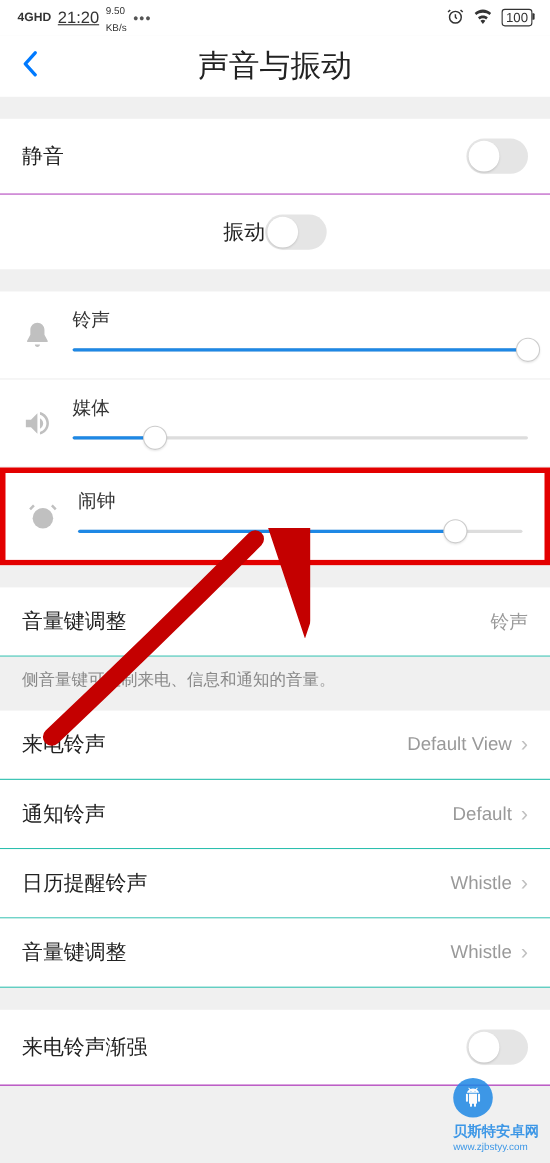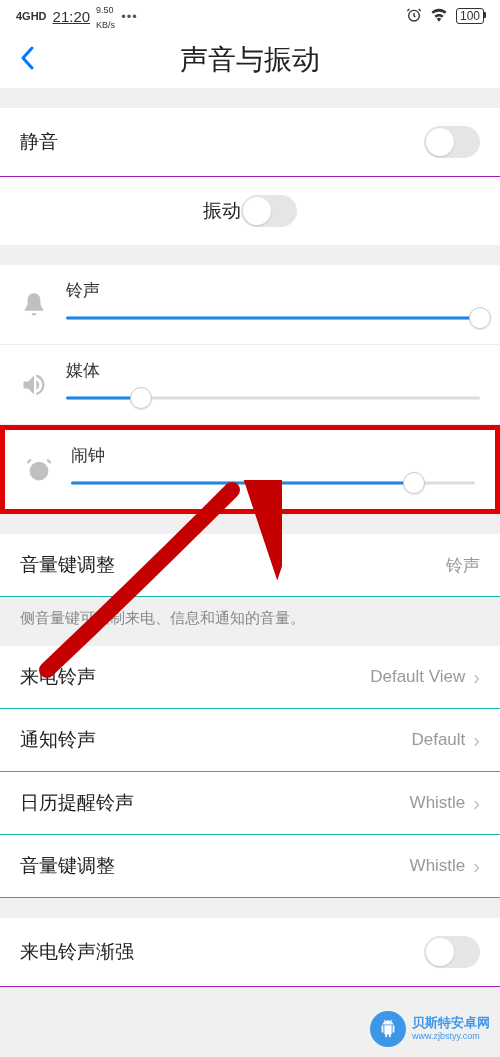--- a/index.html
+++ b/index.html
@@ -194,24 +194,25 @@
       height: 200px;
       pointer-events: none;
       z-index: 10;
     }
 
     .watermark {
       position: absolute;
       right: 10px;
       bottom: 10px;
       display: flex;
-      align-items: center;
+      align-items: flex-start;
       gap: 6px;
       opacity: 0.85;
       z-index: 20;
+      flex-direction: column;
     }
     .watermark-circle {
       width: 36px;
       height: 36px;
       background: #1e88e5;
       border-radius: 50%;
       display: flex;
       align-items: center;
       justify-content: center;
     }

